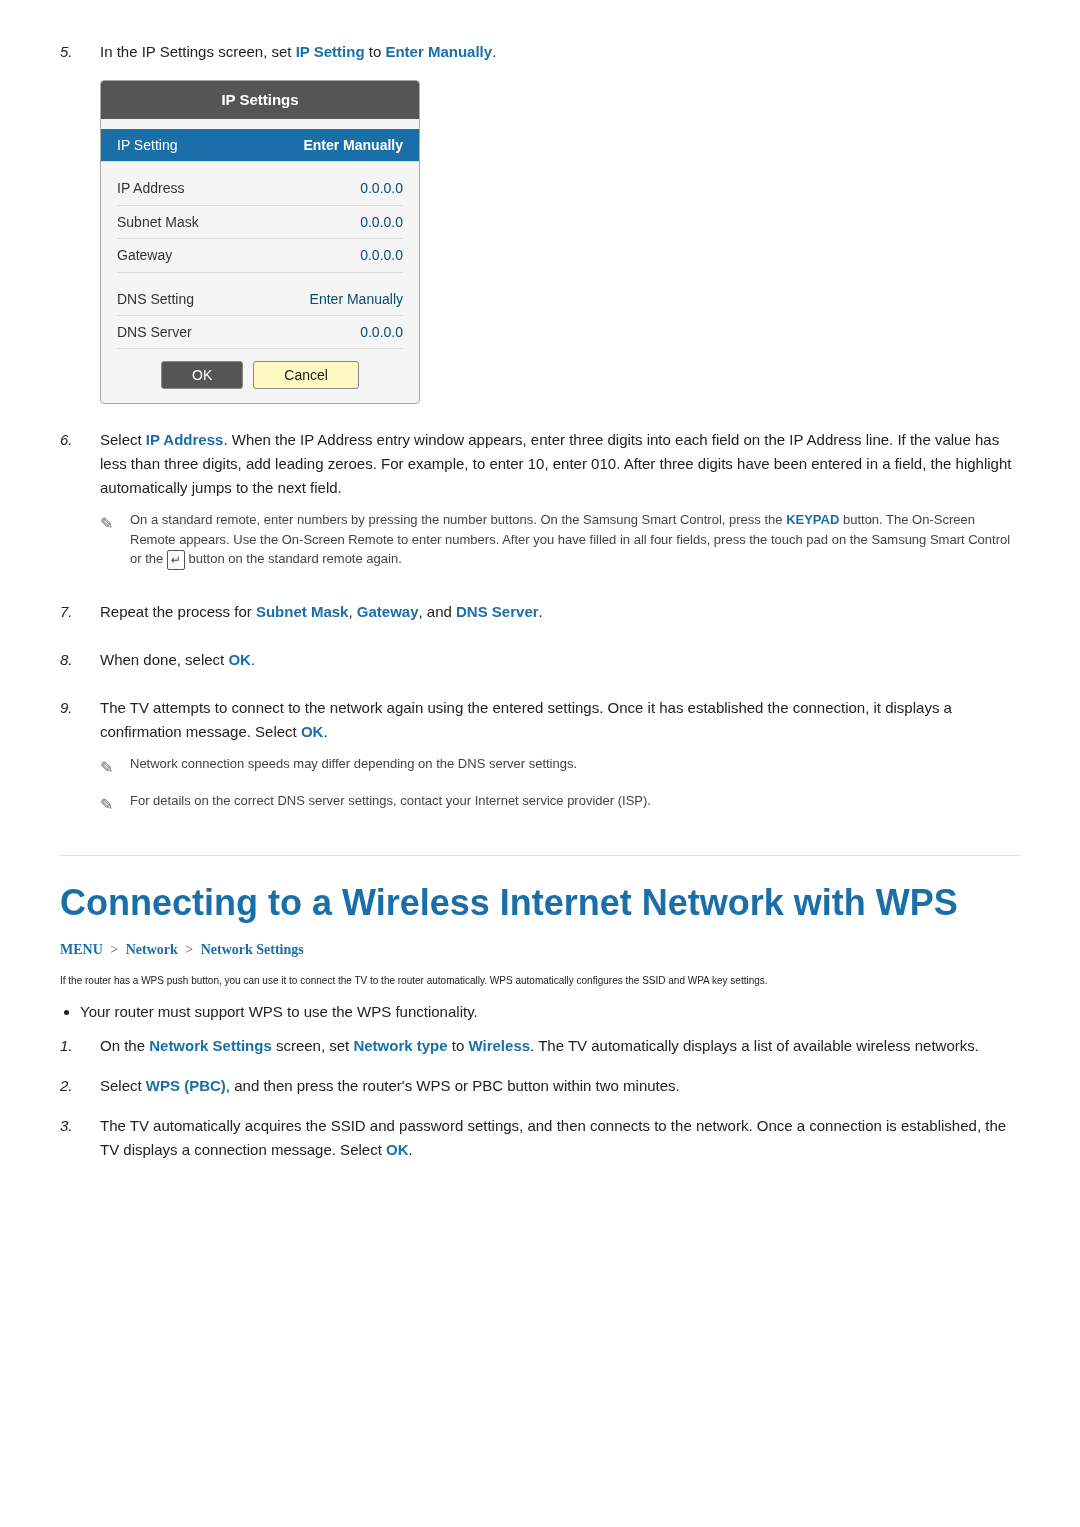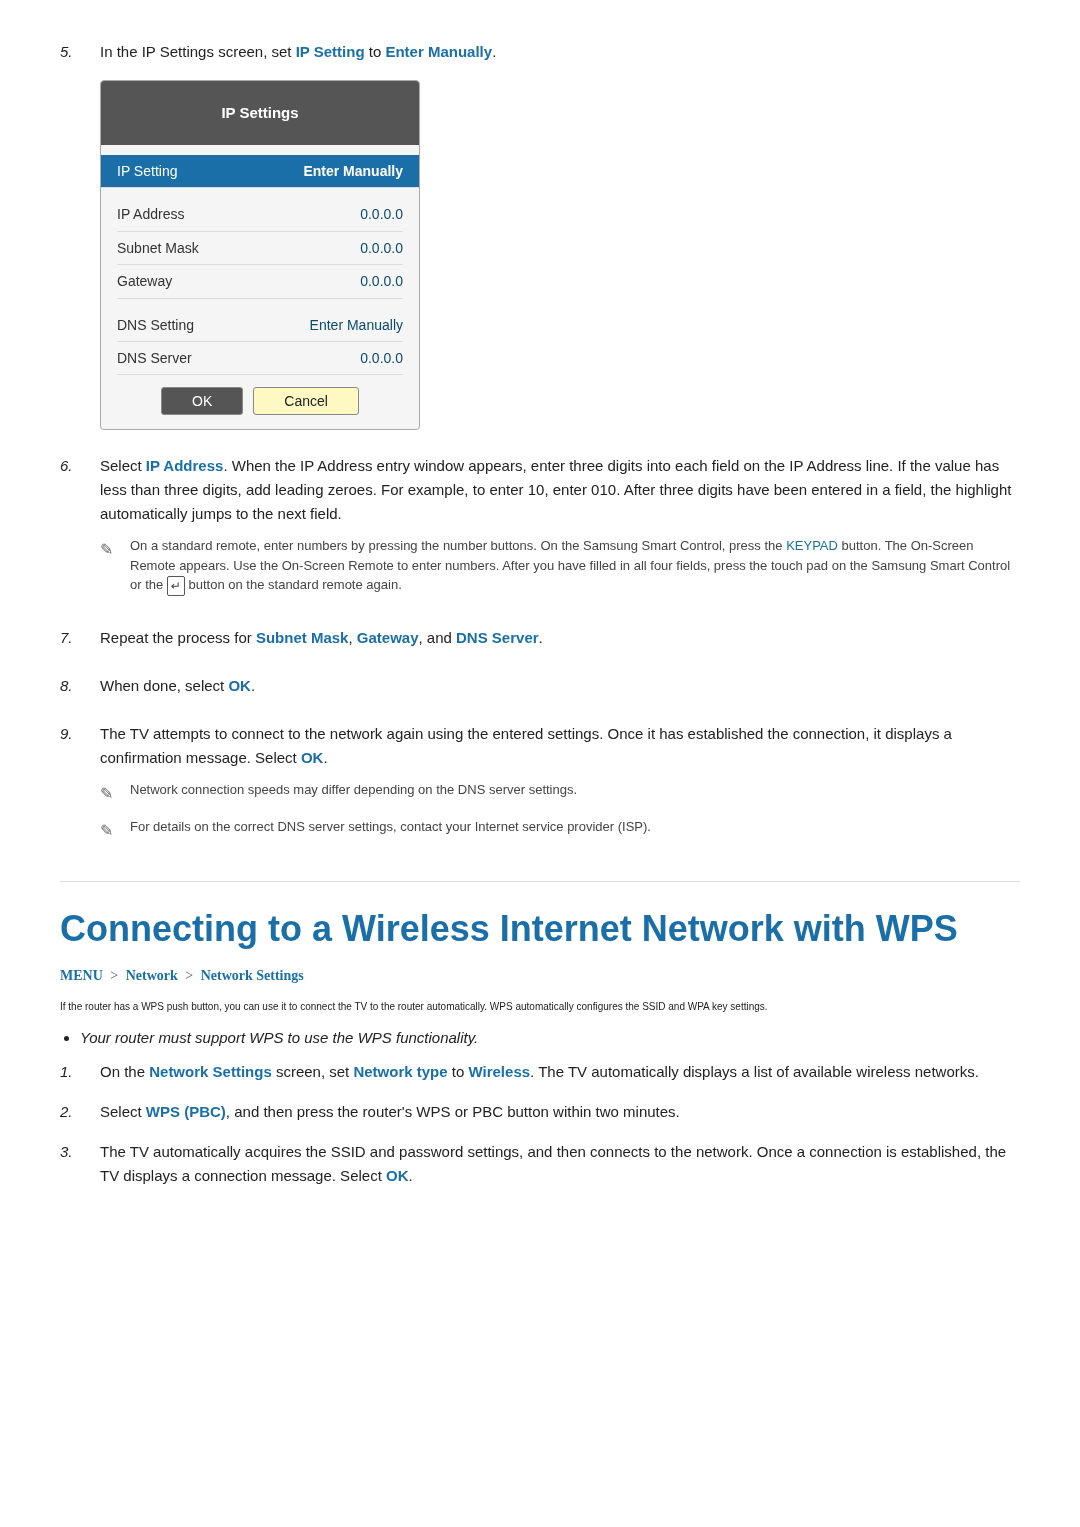--- a/index.html
+++ b/index.html
@@ -51,21 +51,21 @@
       border-radius: 4px;
       width: 320px;
       background: #f5f5f5;
       overflow: hidden;
     }
 
     .dialog-title-bar {
       background: #555;
       color: #fff;
       text-align: center;
-      padding: 20px 12px;
+      padding: 7px 12px;
       font-size: 15px;
       font-weight: 600;
     }
 
     .dialog-body {
       padding: 10px 16px 14px 16px;
     }
 
     .dialog-row {
       display: flex;
@@ -150,21 +150,20 @@
     }
 
     .note-text {
       flex: 1;
       line-height: 1.5;
     }
 
     
     .bullet-list {
       margin: 10px 0 10px 20px;
-      font-style: italic;
     }
 
     .bullet-list li {
       margin-bottom: 6px;
       list-style-type: disc;
       font-size: 15px;
     }
 
     
     .section-divider {
@@ -202,21 +201,21 @@
     }
 
     .body-text {
       font-size: 10px;
       color: #222;
       margin-bottom: 10px;
       line-height: 1.65;
     }
 
     .keypad-highlight {
-      font-weight: 400;
+      font-weight: 700;
     }
 
     .return-icon {
       display: inline-block;
       border: 1.5px solid #555;
       padding: 0 3px;
       font-size: 12px;
       border-radius: 2px;
       vertical-align: middle;
     }

